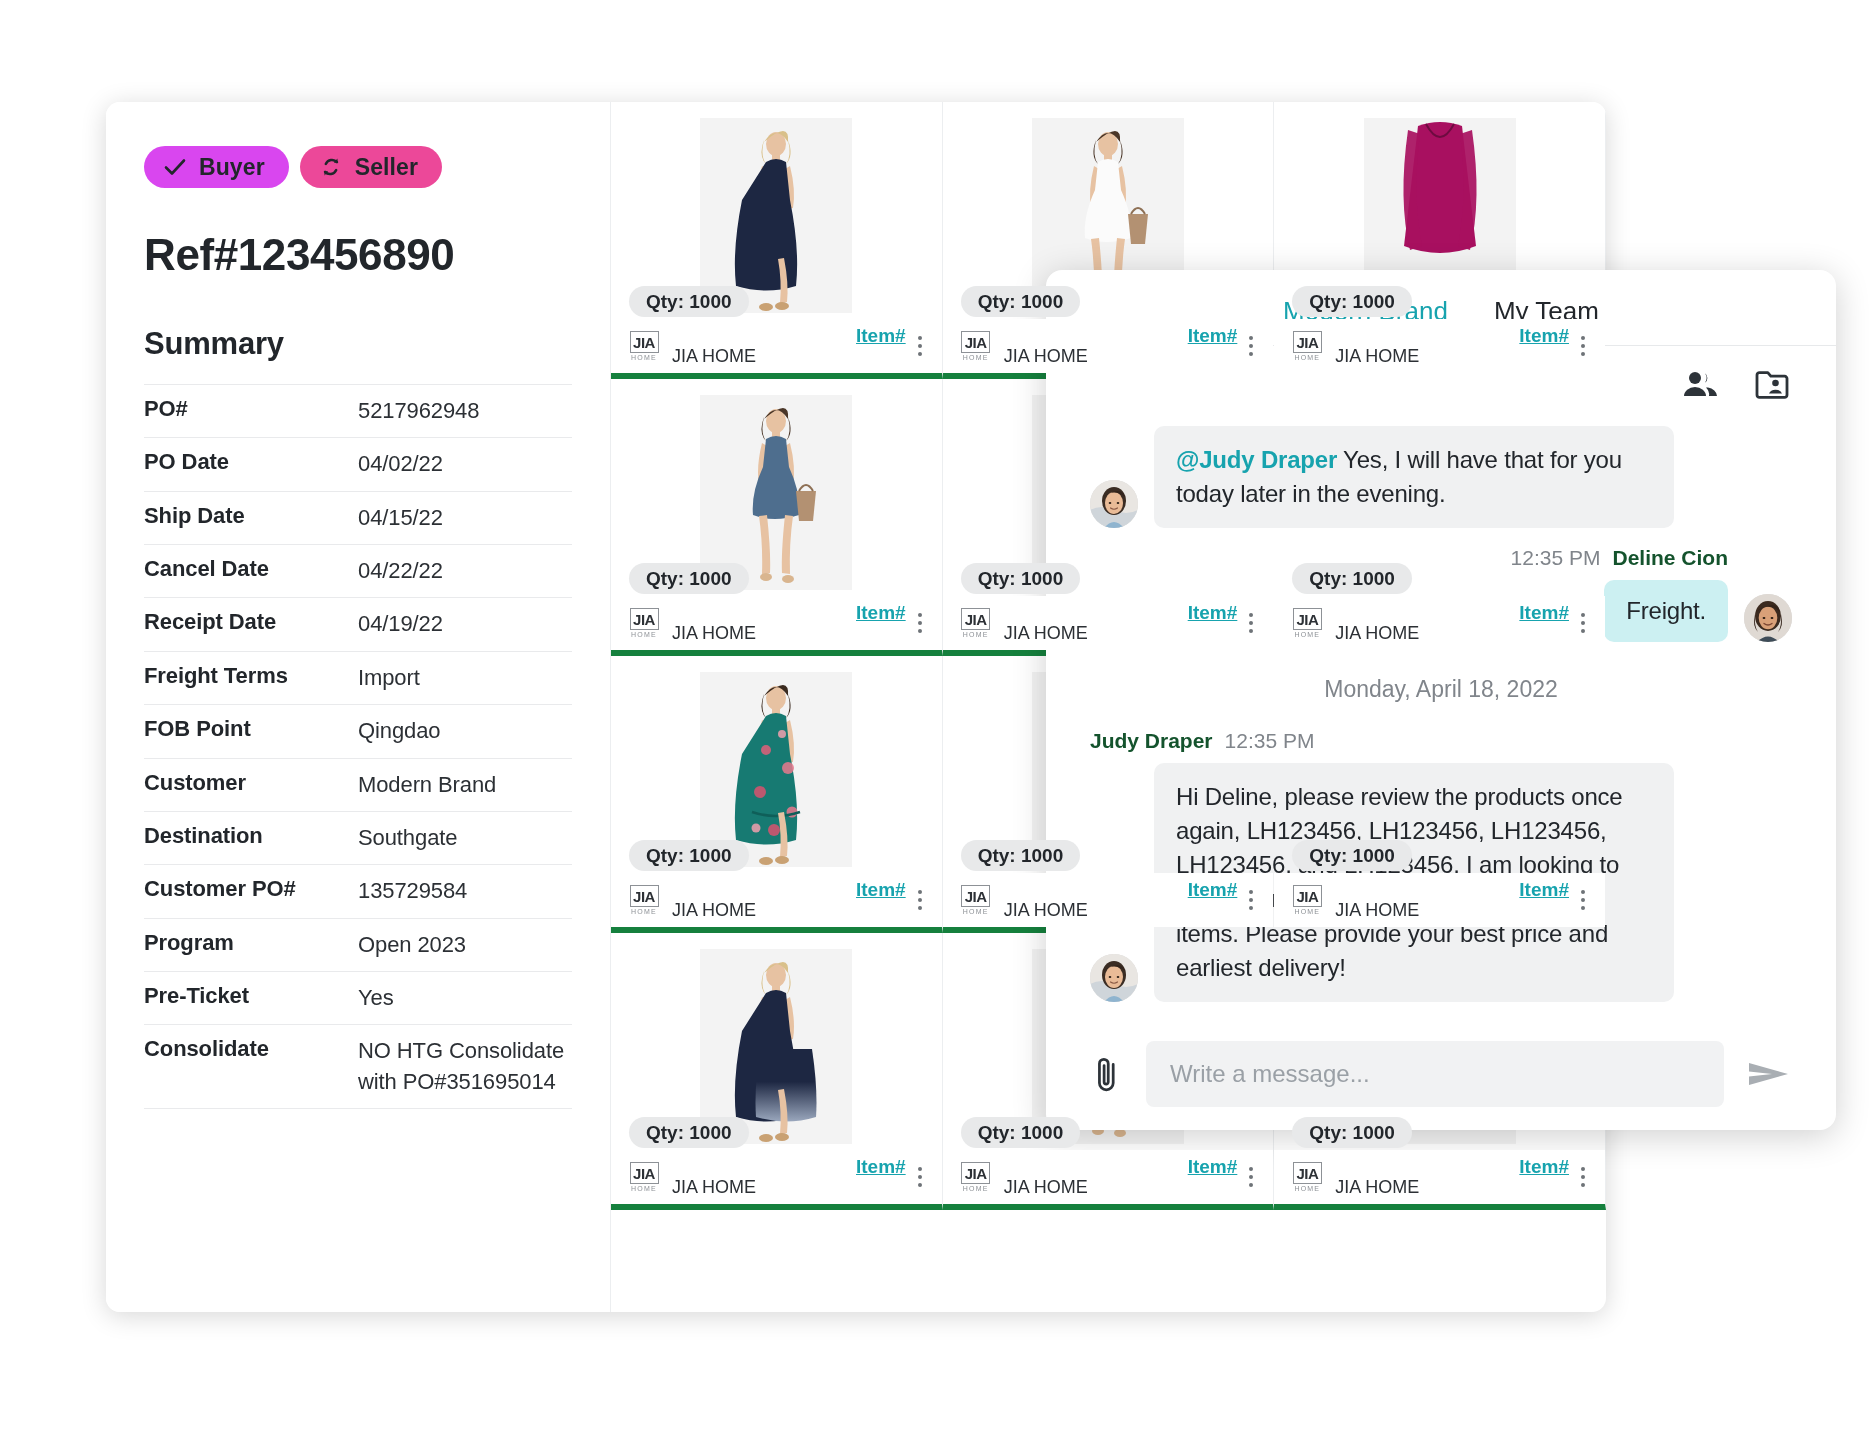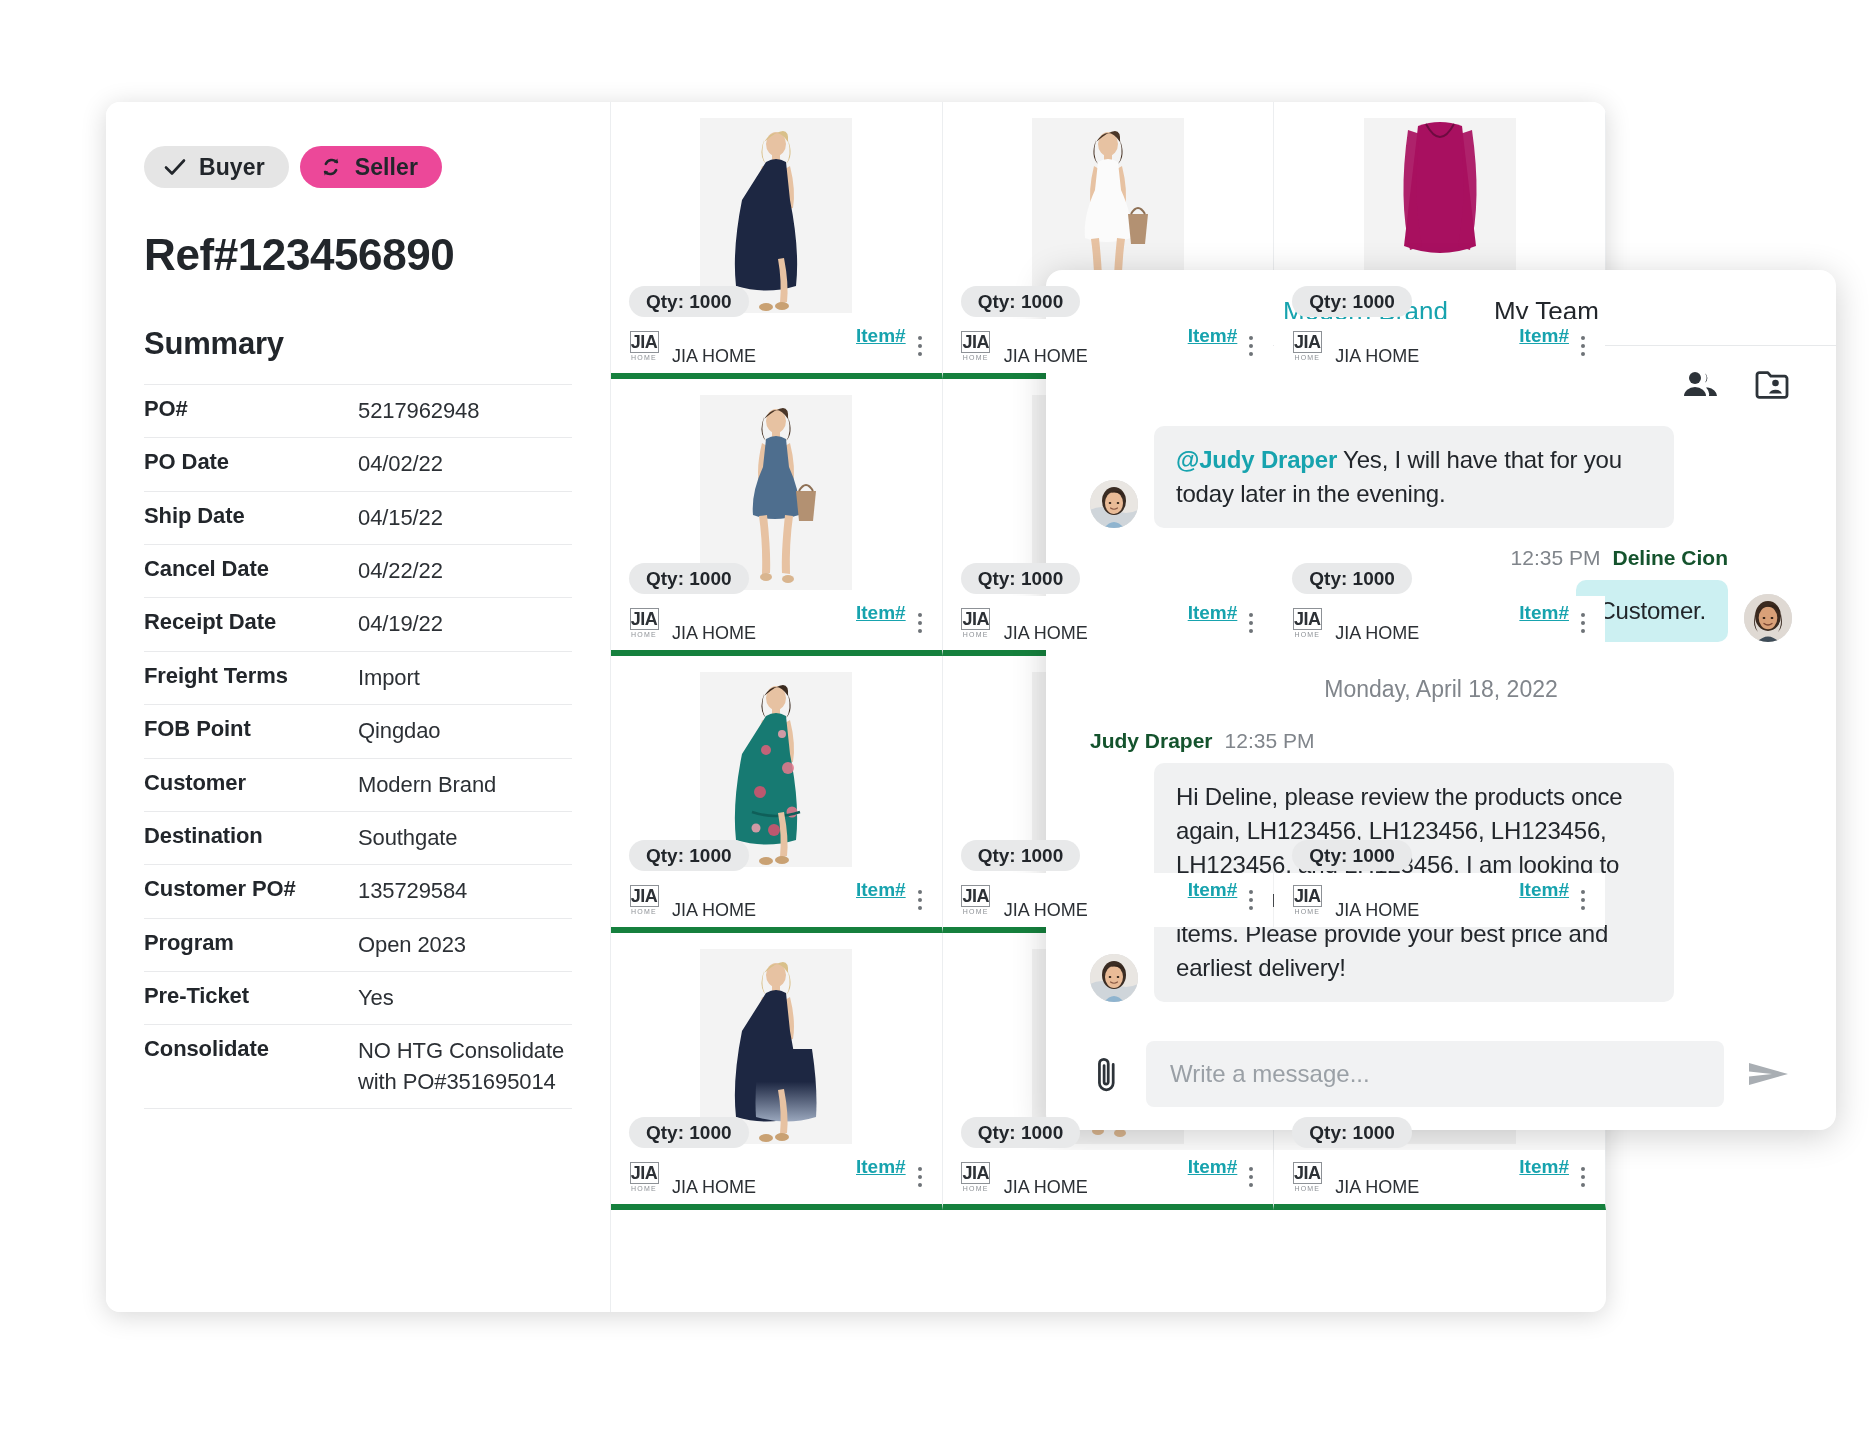--- a/index.html
+++ b/index.html
@@ -31,21 +31,21 @@
     background: #fff;
   }
   .badges { display: flex; gap: 11px; margin-bottom: 42px; }
   .badge {
     display: flex; align-items: center; gap: 11px;
     height: 42px; padding: 0 24px 0 18px;
     border-radius: 21px;
     font-size: 23px; font-weight: bold; color: #22262b;
     letter-spacing: .1px;
   }
-  .badge.buyer { background: #e5e5e5; }
+  .badge.buyer { background: #d946ef; }
   .badge.seller { background: #ec4899; }
   .badge svg { display: block; }
 
   .ref-title {
     font-size: 44px; font-weight: bold; color: #22262b;
     letter-spacing: -.4px; margin-bottom: 46px;
   }
   .summary-heading {
     font-size: 31px; font-weight: bold; color: #22262b;
     margin-bottom: 22px; letter-spacing: -.2px;
@@ -110,21 +110,21 @@
   .jia-logo {
     width: 34px; height: 34px; flex: 0 0 34px;
     display: flex; flex-direction: column;
     align-items: center; justify-content: center;
     margin-right: 11px;
   }
   .jia-box {
     border: 1px solid #8d9196;
     width: 29px; height: 22px;
     display: flex; align-items: center; justify-content: center;
-    font-size: 18px; font-weight: bold; color: #2d3136;
+    font-size: 15px; font-weight: bold; color: #2d3136;
     letter-spacing: -.5px;
   }
   .jia-sub { font-size: 7px; letter-spacing: 1.2px; color: #8d9196; margin-top: 1px; }
   .prod-meta { flex: 1 1 auto; min-width: 0; }
   .item-link {
     display: block;
     font-size: 19px; font-weight: bold; color: #17a3ae;
     text-decoration: underline; line-height: 1.12; text-align: right;
   }
   .brand-name {
@@ -782,21 +782,21 @@
         <div class="bubble in">
           <span class="mention">@Judy Draper</span><span> Yes, I will have that for you today later in the evening.</span>
         </div>
       </div>
 
       <div class="meta-right">
         <span class="meta-time">12:35 PM</span>
         <span class="meta-name">Deline Cion</span>
       </div>
       <div class="msg-row out">
-        <div class="bubble out small">Customer.</div>
+        <div class="bubble out small">Freight.</div>
         <div class="avatar">
           <svg viewBox="0 0 48 48">
             <rect width="48" height="48" fill="#dfd9d3"></rect>
             <ellipse cx="24" cy="22" rx="13" ry="15" fill="#3b2a1f"></ellipse>
             <ellipse cx="24" cy="24" rx="9.3" ry="11.3" fill="#d9a078"></ellipse>
             <path d="M12 18 q12 -11 24 0 q-3 -14 -24 0 z" fill="#33231a"></path>
             <path d="M11 20 q-1 12 3 18 q-6 -6 -3 -18 z" fill="#33231a"></path>
             <path d="M37 20 q1 12 -3 18 q6 -6 3 -18 z" fill="#33231a"></path>
             <ellipse cx="20" cy="24" rx="1.4" ry="1.1" fill="#24170f"></ellipse>
             <ellipse cx="28" cy="24" rx="1.4" ry="1.1" fill="#24170f"></ellipse>

